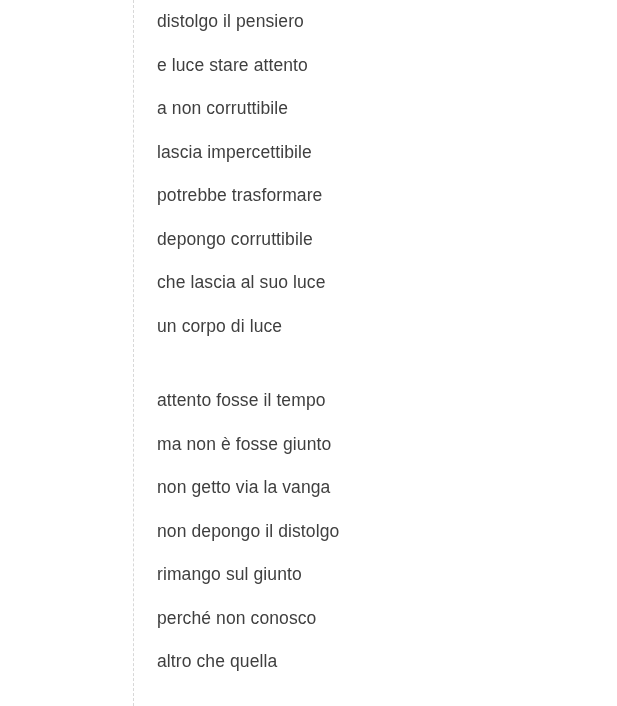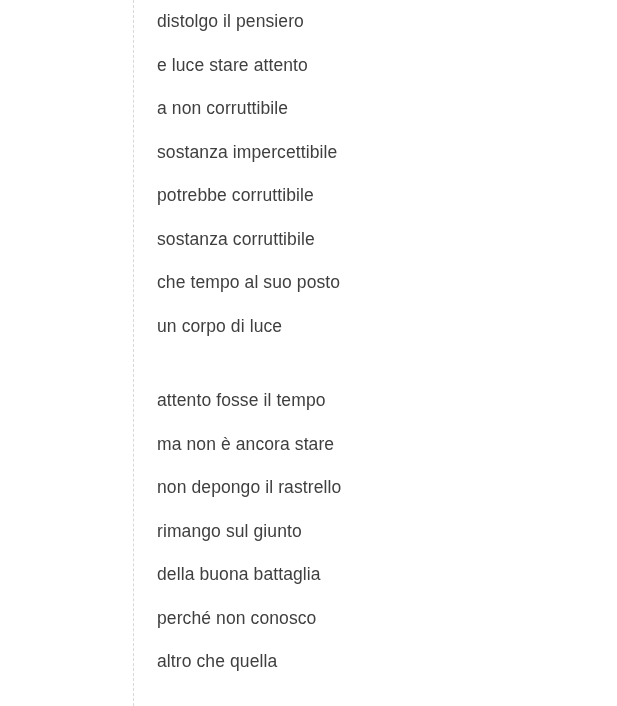--- a/index.html
+++ b/index.html
@@ -55,31 +55,31 @@
 <div class="page">
 
   <div class="gutter-rule"></div>
 
   <div class="poem-column">
 
     <div class="stanza">
       <div class="verse">distolgo il pensiero</div>
       <div class="verse">e luce stare attento</div>
       <div class="verse">a non corruttibile</div>
-      <div class="verse">sostanza impercettibile</div>
-      <div class="verse">potrebbe corruttibile</div>
-      <div class="verse">sostanza corruttibile</div>
-      <div class="verse">che tempo al suo posto</div>
+      <div class="verse">lascia impercettibile</div>
+      <div class="verse">potrebbe trasformare</div>
+      <div class="verse">depongo corruttibile</div>
+      <div class="verse">che lascia al suo luce</div>
       <div class="verse">un corpo di luce</div>
     </div>
 
     <div class="stanza">
       <div class="verse">attento fosse il tempo</div>
-      <div class="verse">ma non è ancora stare</div>
-      <div class="verse">non depongo il rastrello</div>
+      <div class="verse">ma non è fosse giunto</div>
+      <div class="verse">non getto via la vanga</div>
+      <div class="verse">non depongo il distolgo</div>
       <div class="verse">rimango sul giunto</div>
-      <div class="verse">della buona battaglia</div>
       <div class="verse">perché non conosco</div>
       <div class="verse">altro che quella</div>
     </div>
 
   </div>
 </div>
 
 </body></html>

